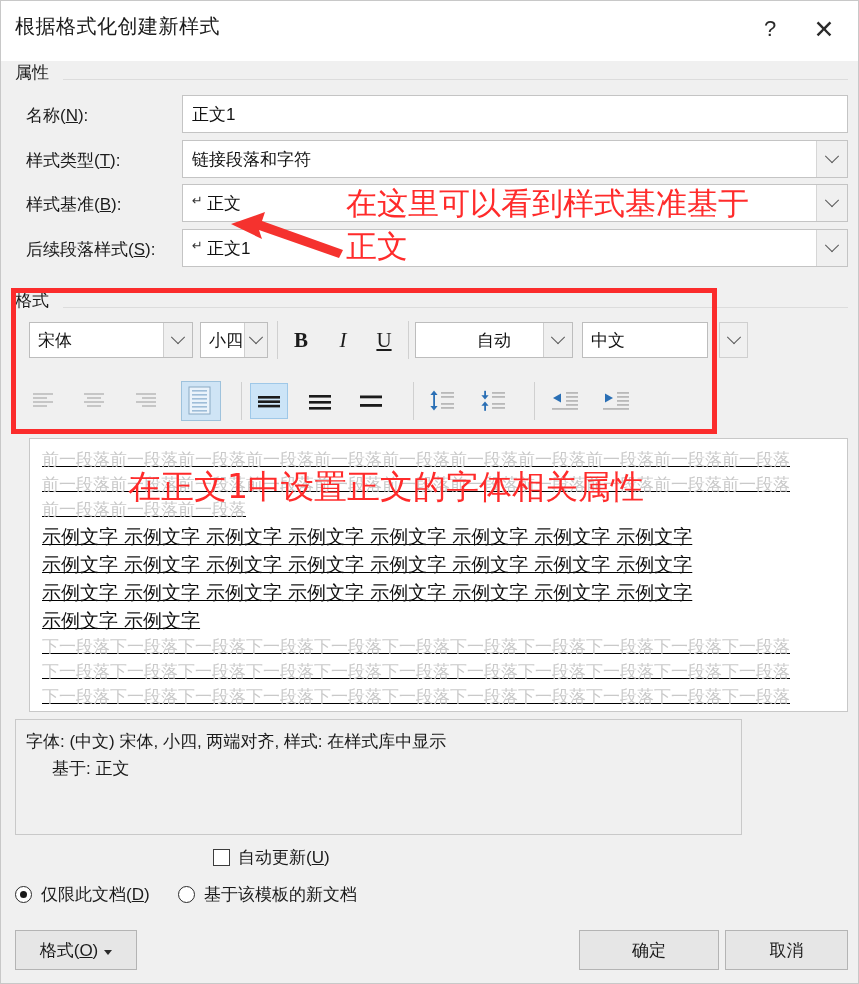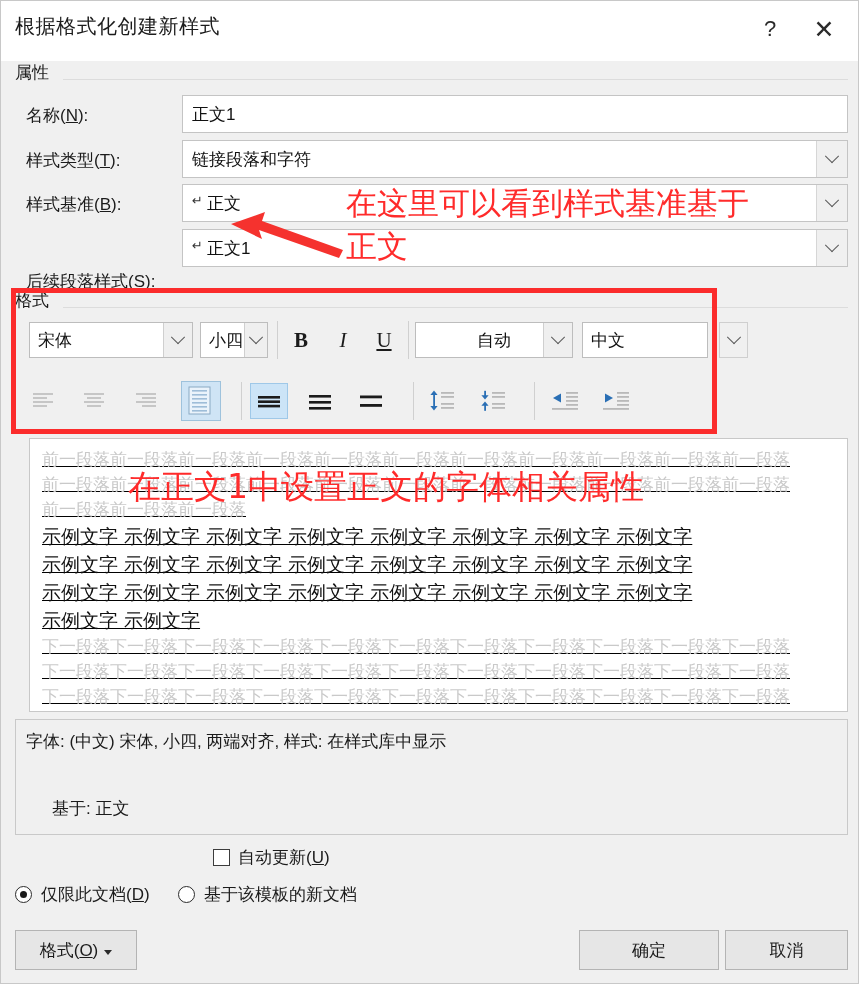--- a/index.html
+++ b/index.html
@@ -179,21 +179,21 @@
     position: absolute;
     background: #f0f0f0;
     border: 1px solid #c9c9c9;
     box-sizing: border-box;
     padding: 8px 10px 0 10px;
   }
   .desc-line {
     font-size: 17px; color: #1b1b1b;
     line-height: 27px; white-space: nowrap;
   }
-  .desc-line.indent { padding-left: 26px; margin-top: 40px; }
+  .desc-line.indent { padding-left: 26px; }
 
   
   .optrow { position: absolute; display: flex; align-items: center; }
   .cb {
     width: 17px; height: 17px;
     border: 1.4px solid #3c3c3c;
     background: #fff;
     box-sizing: border-box;
     position: relative;
     margin-right: 8px;
@@ -294,21 +294,21 @@
 
   <div class="field-label" style="left:25px; top:192px;">样式基准(<u>B</u>):</div>
   <div class="combo" style="left:181px; top:183px; width:666px; height:38px;">
     <span class="pilcrow">↵</span>
     <span>正文</span>
     <span class="arrow-cell">
         <i class="chev"></i>
       </span>
   </div>
 
-  <div class="field-label" style="left:25px; top:237px;margin-top:32px;">后续段落样式(<u>S</u>):</div>
+  <div class="field-label" style="left:25px; top:237px;">后续段落样式(<u>S</u>):</div>
   <div class="combo" style="left:181px; top:228px; width:666px; height:38px;">
     <span class="pilcrow">↵</span>
     <span>正文1</span>
     <span class="arrow-cell">
         <i class="chev"></i>
       </span>
   </div>
 
   <div class="group-label" style="left:14px; top:288px;">格式</div>
   <div class="group-line" style="left:62px; top:306px; width:785px;"></div>
@@ -492,21 +492,21 @@
       <div class="prev-line sample">示例文字 示例文字 示例文字 示例文字 示例文字 示例文字 示例文字 示例文字</div>
       <div class="prev-line sample">示例文字 示例文字 示例文字 示例文字 示例文字 示例文字 示例文字 示例文字</div>
       <div class="prev-line sample">示例文字 示例文字</div>
       <div class="prev-line">下一段落下一段落下一段落下一段落下一段落下一段落下一段落下一段落下一段落下一段落下一段落</div>
       <div class="prev-line">下一段落下一段落下一段落下一段落下一段落下一段落下一段落下一段落下一段落下一段落下一段落</div>
       <div class="prev-line">下一段落下一段落下一段落下一段落下一段落下一段落下一段落下一段落下一段落下一段落下一段落</div>
       <div class="prev-line">下一段落</div>
     </div>
   </div>
 
-  <div class="descbox" style="left:14px; top:718px; width:833px; height:116px;">
+  <div class="descbox" style="left:14px; top:718px; width:727px; height:116px;">
     <div class="desc-line">字体: (中文) 宋体, 小四, 两端对齐, 样式: 在样式库中显示</div>
     <div class="desc-line indent">基于: 正文</div>
   </div>
 
   <div class="optrow" style="left:184px; top:845px;margin-left:28px;">
     <span class="cb"></span>
     <span class="opt-label">自动更新(<u>U</u>)</span>
   </div>
 
   <div class="optrow" style="left:14px; top:882px;">

